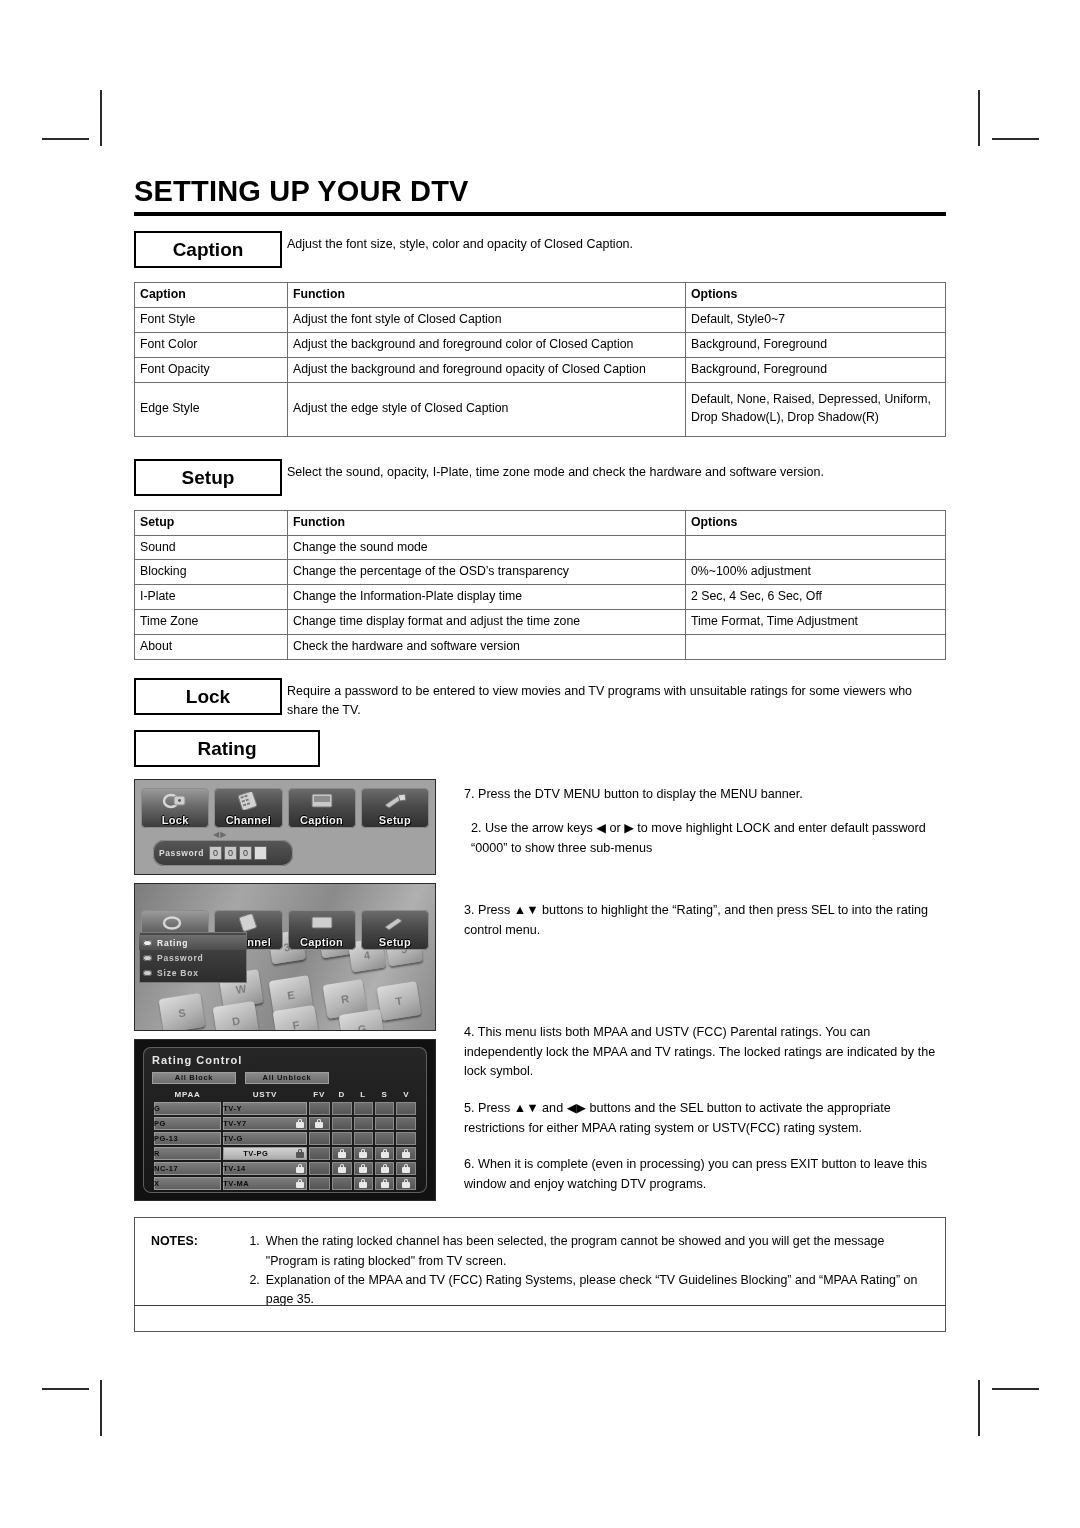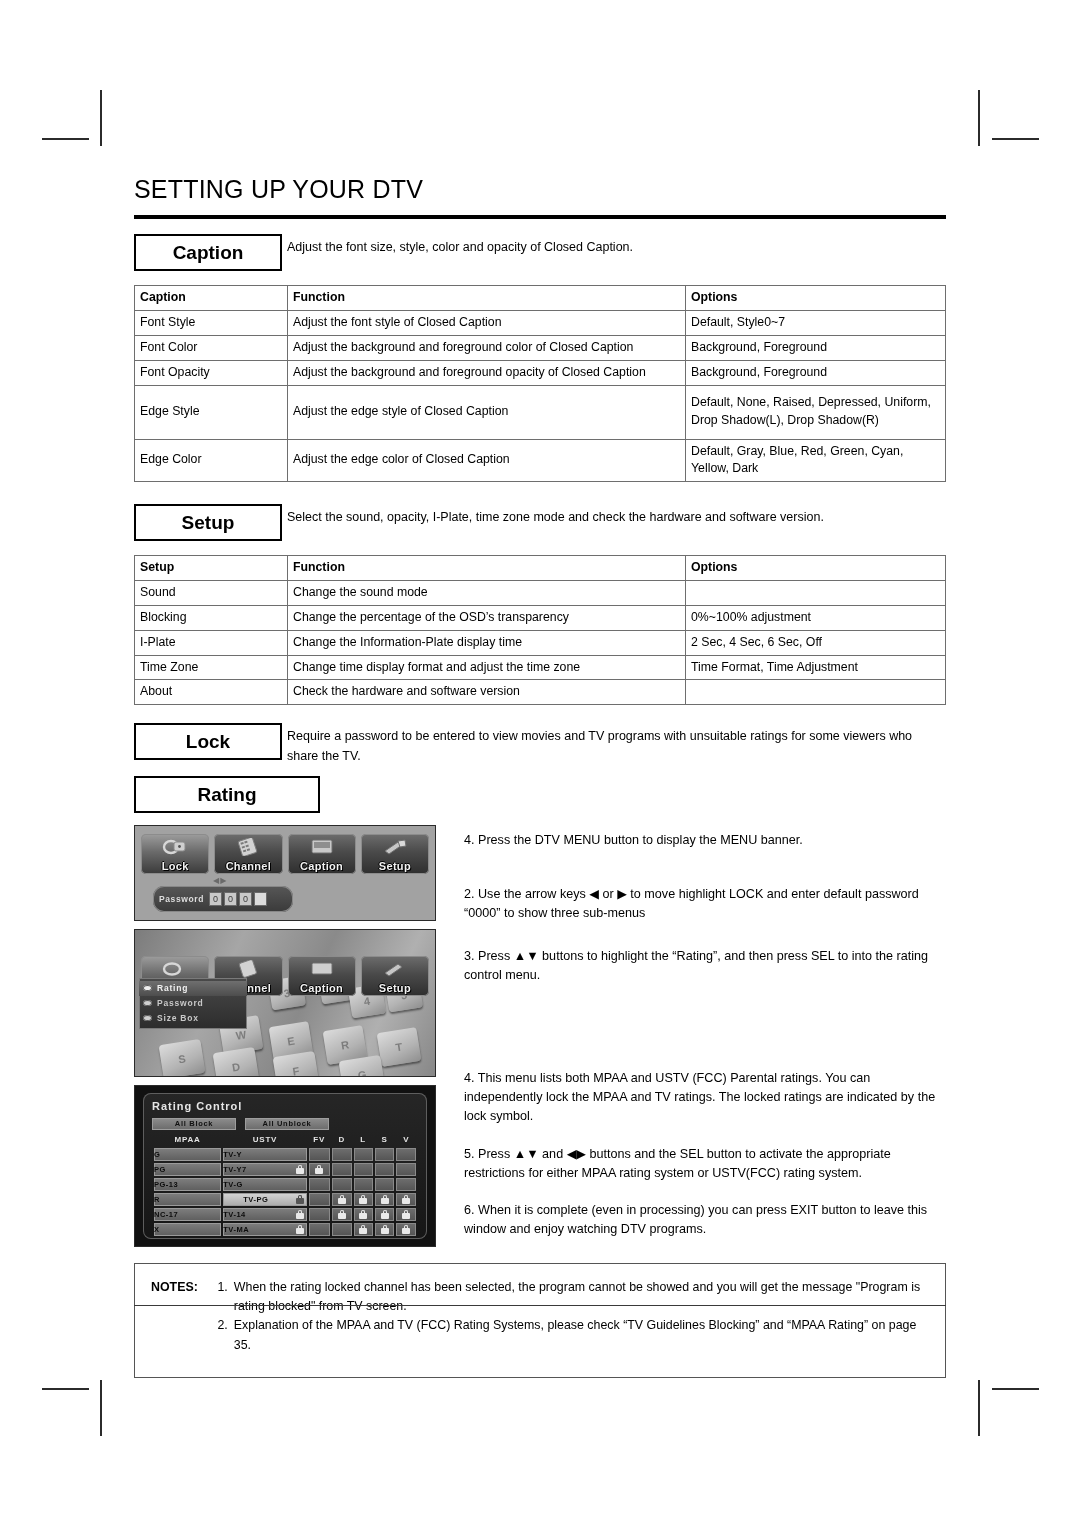--- a/index.html
+++ b/index.html
@@ -24,25 +24,25 @@
   
   #page {
     position: absolute;
     left: 134px;
     top: 176px;
     width: 812px;
   }
 
   
   .page-title {
-    font-size: 25px;
-    font-weight: normal;
+    font-size: 29px;
+    font-weight: bold;
     letter-spacing: .2px;
     line-height: 1.05;
-    margin: 0 0 13px 0;
+    margin: 0 0 6px 0;
   }
   .title-rule {
     height: 4px;
     background: #000;
     width: 100%;
     margin-bottom: 15px;
   }
 
   
   .sect { display: flex; align-items: flex-start; }
@@ -253,20 +253,21 @@
   .lockicon .body { position: absolute; left: 0; bottom: 0; width: 8px; height: 6px; background: #e9e9e9; border-radius: 1px; }
   .lockicon .shack { position: absolute; left: 2px; top: 0; width: 4px; height: 4px; border: 1.2px solid #e9e9e9; border-bottom: none; border-radius: 3px 3px 0 0; box-sizing: border-box; }
 
   
   .notes-box {
     border: 1px solid #555;
     padding: 14px 14px 22px 16px;
     font-size: 12.4px;
     line-height: 1.55;
     display: flex;
+    gap: 32px;
   }
   .notes-label { font-weight: bold; flex: 0 0 auto; padding-right: 8px; }
   .notes-list { flex: 1 1 auto; }
   .note-item { display: flex; }
   .note-num { flex: 0 0 22px; text-align: right; padding-right: 6px; }
   .note-txt { flex: 1 1 auto; }
   .note-2 { margin-top: 0; }
 
   
   #footer {
@@ -333,25 +334,20 @@
       </tr>
       <tr>
         <td>Font Opacity</td>
         <td>Adjust the background and foreground opacity of Closed Caption</td>
         <td>Background, Foreground</td>
       </tr>
       <tr style="height:54px;">
         <td>Edge Style</td>
         <td>Adjust the edge style of Closed Caption</td>
         <td>Default, None, Raised, Depressed, Uniform, Drop Shadow(L), Drop Shadow(R)</td>
-      </tr>
-      <tr style="height:36px;">
-        <td>Edge Color</td>
-        <td>Adjust the edge color of Closed Caption</td>
-        <td>Default, Gray, Blue, Red, Green, Cyan, Yellow, Dark</td>
       </tr>
     </tbody>
   </table>
 
   <div class="gap-22"></div>
 
   <div class="sect">
     <div class="label-box">Setup</div>
     <div class="sect-desc">Select the sound, opacity, I-Plate, time zone mode and check the hardware and software version.</div>
   </div>
@@ -706,22 +702,22 @@
                     </span>
               </td>
             </tr>
           </tbody>
             </table>
         </div>
       </div>
     </div>
 
     <div class="steps" style="height:420px;">
-      <div class="step" style="top:6px;">4. Press the DTV MENU button to display the MENU banner.</div>
-      <div class="step" style="top:60px;">2. Use the arrow keys ◀ or ▶ to move highlight LOCK and enter default password “0000” to show three sub-menus</div>
+      <div class="step" style="top:6px;">7. Press the DTV MENU button to display the MENU banner.</div>
+      <div class="step" style="top:40px;margin-left:7px;">2. Use the arrow keys ◀ or ▶ to move highlight LOCK and enter default password “0000” to show three sub-menus</div>
       <div class="step" style="top:122px;">3. Press ▲▼ buttons to highlight the “Rating”, and then press SEL to into the rating control menu.</div>
       <div class="step" style="top:244px;">4. This menu lists both MPAA and USTV (FCC) Parental ratings. You can independently lock the MPAA and TV ratings. The locked ratings are indicated by the lock symbol.</div>
       <div class="step" style="top:320px;">5. Press ▲▼ and ◀▶ buttons and the SEL button to activate the appropriate restrictions for either MPAA rating system or USTV(FCC) rating system.</div>
       <div class="step" style="top:376px;">6. When it is complete (even in processing) you can press EXIT button to leave this window and enjoy watching DTV programs.</div>
     </div>
   </div>
 
   <div class="notes-box" style="margin-top:16px;">
     <div class="notes-label">NOTES:</div>
     <div class="notes-list">

